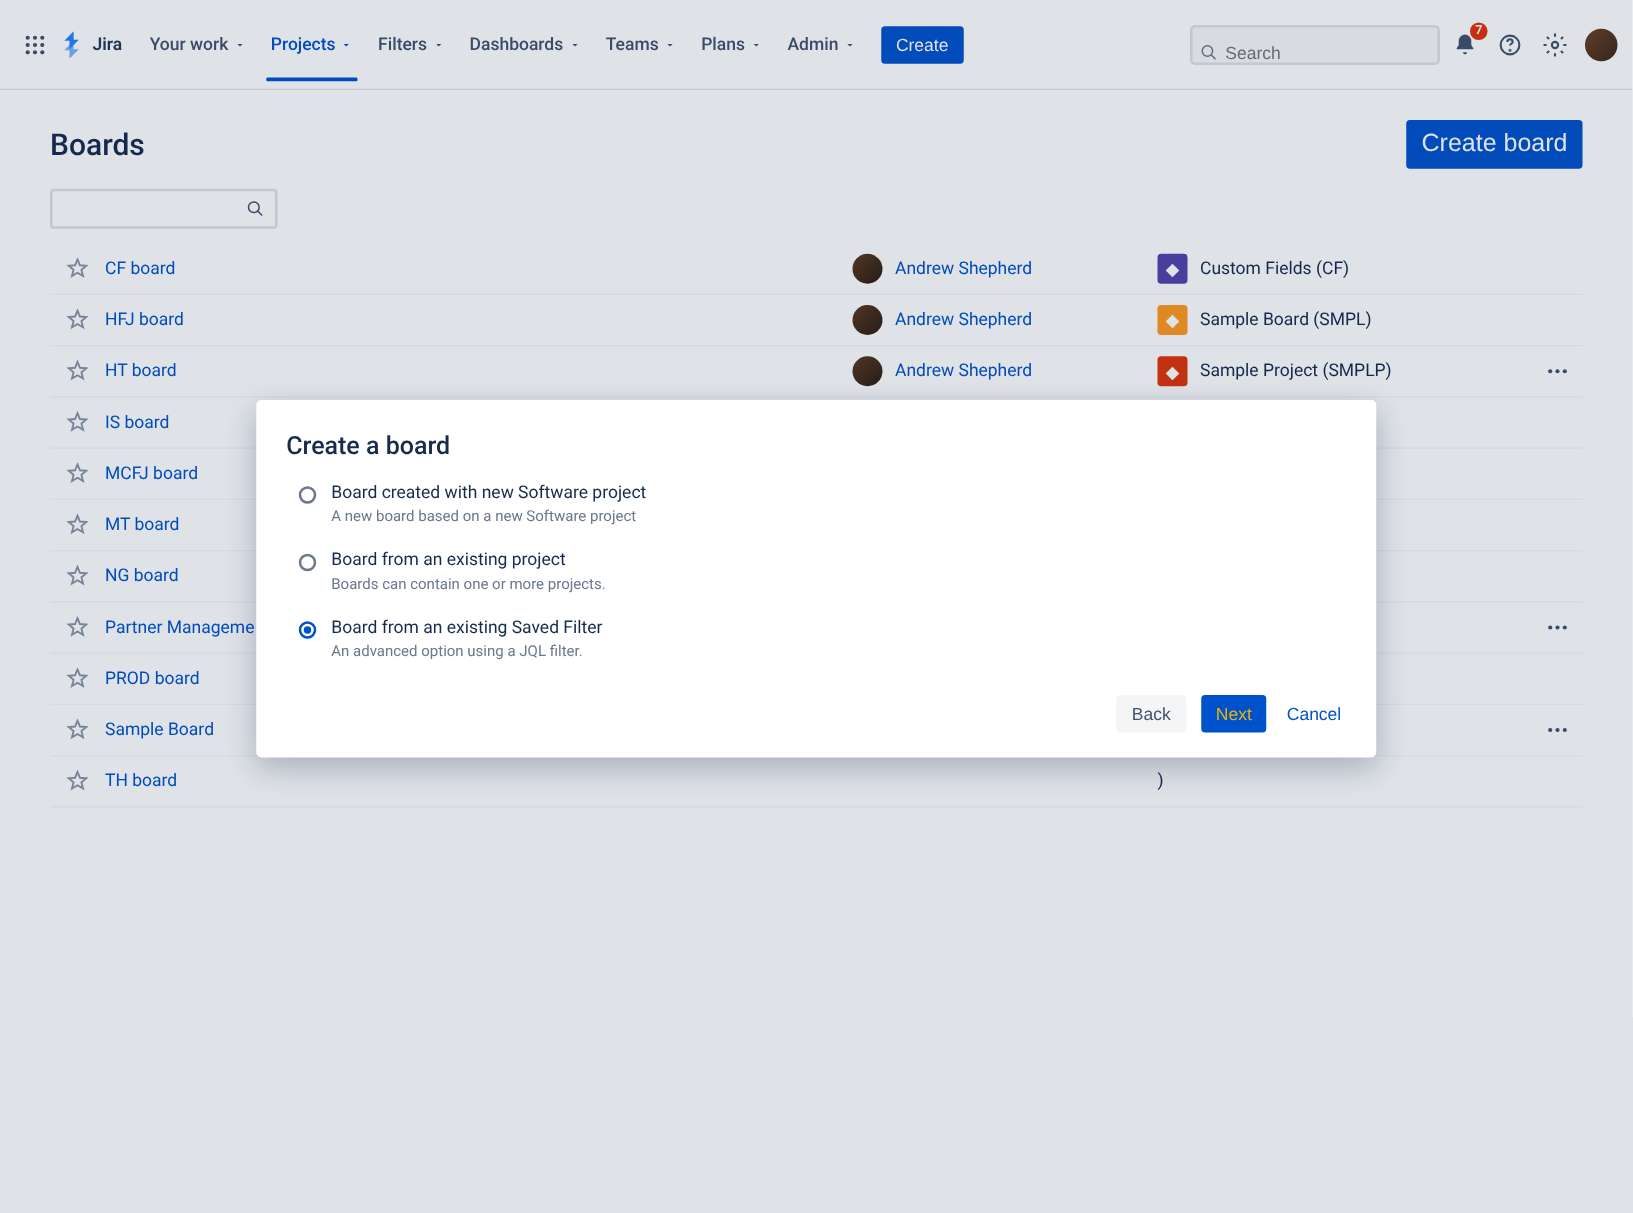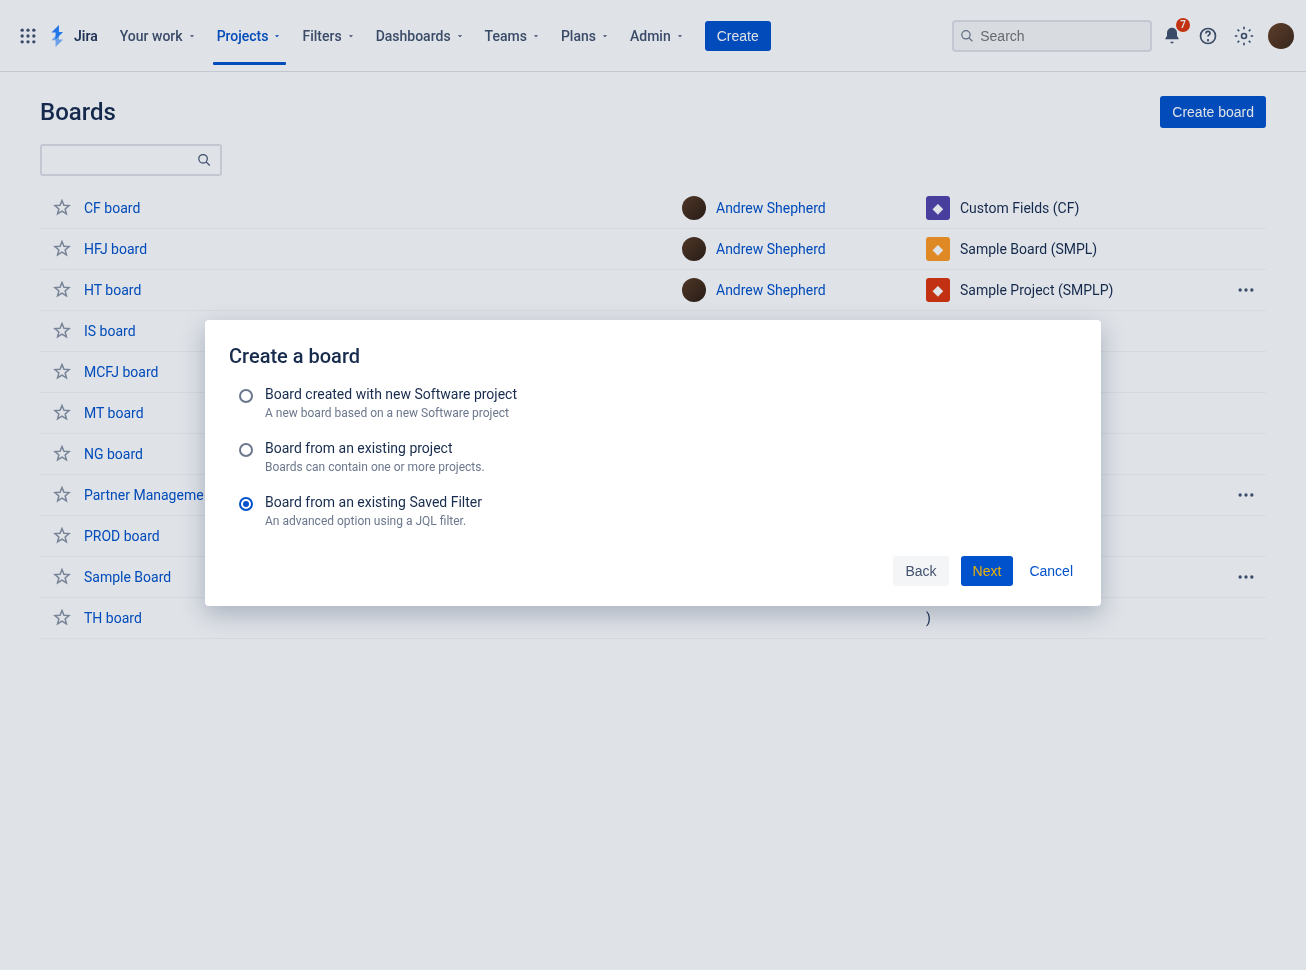--- a/index.html
+++ b/index.html
@@ -62,21 +62,21 @@
   color: #fff;
   border: none;
   padding: 7px 12px;
   border-radius: 3px;
   font-weight: 500;
   font-size: 14px;
   cursor: pointer;
 }
 .nav-right { margin-left: auto; display:flex; align-items:center; gap: 4px;}
 .search-box {
-  display:flex; align-items:center;
+  display:flex; align-items:flex-end;
   width: 200px; height: 32px;
   border: 2px solid #DFE1E6;
   border-radius: 4px;
   padding: 0 6px;
   background:#F7F8F9;
   margin-left:20px;
 }
 .search-box input {
   border:none; outline:none; background:transparent;
   width:100%; font-size:14px; color:#172B4D;
@@ -101,21 +101,21 @@
   width:24px; height:24px; border-radius:50%;
   background: linear-gradient(135deg,#5a3a22,#2d1d11);
   flex-shrink:0;
 }
 .content { padding: 24px 40px; position:relative; }
 .page-header { display:flex; align-items:center; justify-content:space-between; margin-bottom:16px;}
 .page-title { font-size:24px; font-weight:500; color:#172B4D; }
 .create-board-btn {
   background:#0052CC; color:#fff; border:none;
   padding:8px 12px; border-radius:3px;
-  font-size:14px; font-weight:500; cursor:pointer;
+  font-size:20px; font-weight:500; cursor:pointer;
 }
 .filter-box {
   width:182px; height:32px;
   border:2px solid #DFE1E6; border-radius:3px;
   display:flex; align-items:center; padding:0 8px;
   margin-bottom:12px;
 }
 .filter-box input { border:none; outline:none; width:100%; font-size:14px;}
 .table { width:100%; }
 .table-header {

